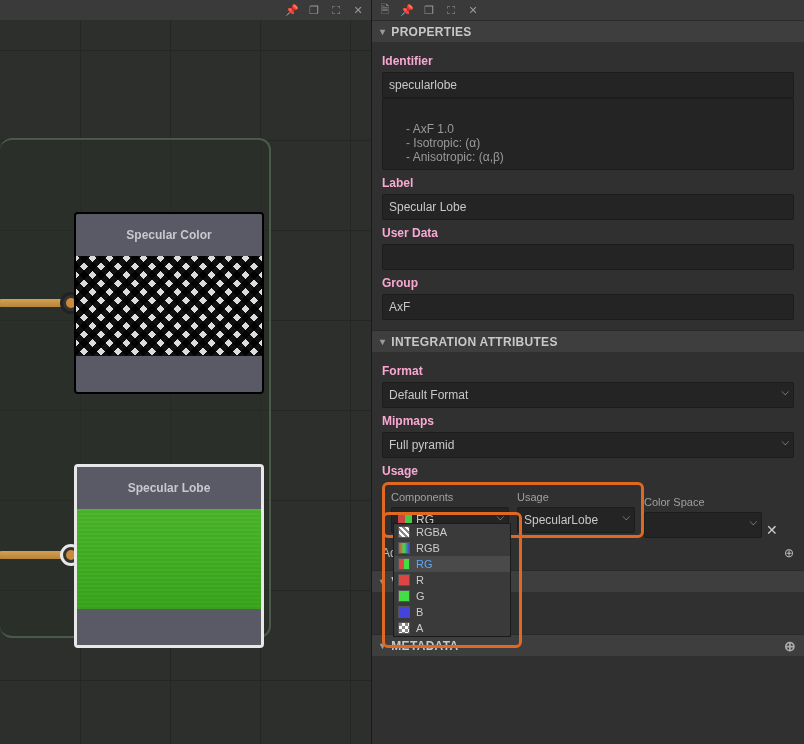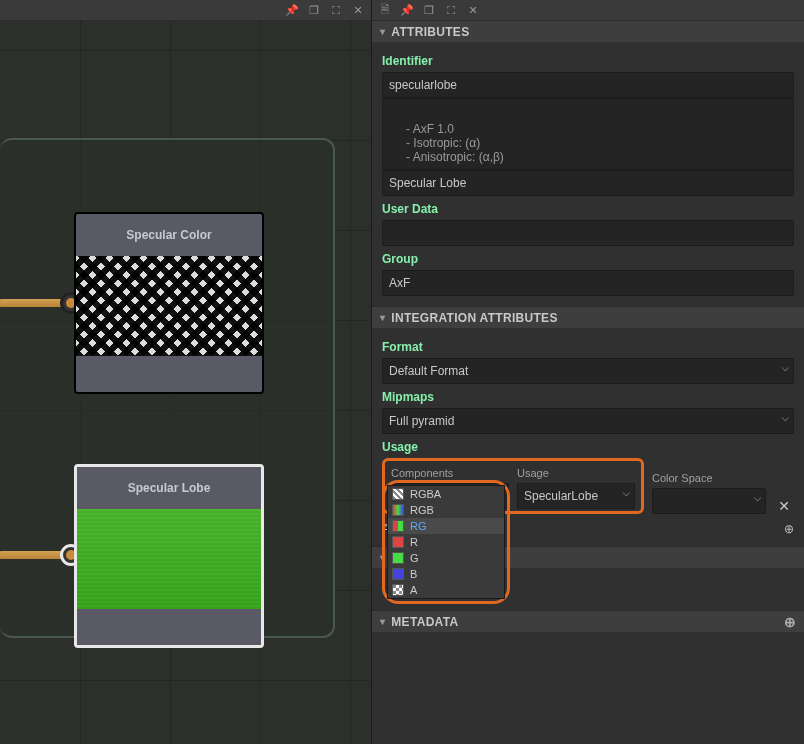--- a/index.html
+++ b/index.html
@@ -24,21 +24,21 @@
 .titlebar.right { justify-content: flex-start; }
 .titlebar .icon { width: 14px; height: 14px; display: flex; align-items: center; justify-content: center; cursor: pointer; }
 .titlebar .title { flex: 1; color: #ccc; font-weight: 500; display: flex; align-items: center; gap: 6px; }
 .graph-bg {
   position: absolute; top: 20px; left: 0; right: 0; bottom: 0;
   background: #2c2f2c;
   background-image: linear-gradient(#242724 1px, transparent 1px), linear-gradient(90deg, #242724 1px, transparent 1px);
   background-size: 90px 90px; background-position: -10px 30px;
 }
 .node-container {
-  position: absolute; left: 0; top: 118px; width: 335px; height: 500px;
+  position: absolute; left: 0; top: 118px; width: 271px; height: 500px;
   border: 2px solid #4a5a4a; border-radius: 12px; border-left: none;
   background: rgba(40,48,40,0.5);
 }
 .node {
   position: absolute; width: 190px; border-radius: 4px; overflow: hidden;
 }
 .node.unselected { border: 2px solid #000; }
 .node.selected { border: 3px solid #e8e8e8; }
 .node-header {
   height: 42px; background: #5a5a66;
@@ -73,31 +73,31 @@
 .section-header {
   height: 22px; background: #3e3e3e;
   display: flex; align-items: center; gap: 6px;
   padding: 0 8px; font-weight: 700; color: #c8c8c8;
   font-size: 12px; letter-spacing: 0.3px;
   border-top: 1px solid #2a2a2a;
 }
 .section-header .chev { font-size: 10px; color: #999; }
 .section-header .plus { margin-left: auto; font-size: 14px; color: #aaa; }
 .section-body { padding: 6px 10px 10px 10px; }
-.field-label { color: #86efac; font-weight: 600; margin: 6px 0 4px 0; font-size: 12px; }
+.field-label { color: #f9a8d4; font-weight: 600; margin: 6px 0 4px 0; font-size: 12px; }
 .text-input, .select {
   width: 100%; height: 22px; background: #242424;
   border: 1px solid #1c1c1c; border-radius: 2px;
   color: #c8c8c8; padding: 12px 6px; font-size: 12px;
   display: flex; align-items: center; position: relative;
 }
 .textarea { height: 72px; white-space: pre-line; align-items: flex-start; padding: 23px; }
 .select .caret { position: absolute; right: 4px; top: 3px; font-size: 10px; color: #999; }
 .desc-line { color: #999; }
-.usage-row { display: flex; gap: 8px; align-items: flex-end; }
+.usage-row { display: flex; align-items: flex-end; }
 .usage-col { display: flex; flex-direction: column; }
 .usage-lbl { font-size: 11px; color: #a0a0a0; margin-bottom: 4px; }
 .highlight-box {
   border: 3px solid #e06820; border-radius: 6px;
   padding: 6px 6px 2px 6px;
 }
 .dropdown {
   position: absolute; width: 118px; background: #3a3a3a;
   border: 1px solid #1a1a1a; z-index: 100;
 }
@@ -162,30 +162,31 @@
   <div class="titlebar right">
     <span class="icon">🗎</span>
     <span class="icon">📌</span>
     <span class="icon">❐</span>
     <span class="icon">⛶</span>
     <span class="icon">✕</span>
   </div>
 
   <div class="section-header">
     <span class="chev">▾</span>
-    <span>ATTRIBUTES</span>
+    <span>PROPERTIES</span>
   </div>
   <div class="section-body">
     <div class="field-label">Identifier</div>
     <div class="text-input">specularlobe</div>
 
     <div class="text-input textarea"><span class="desc-line">- AxF 1.0
 - Isotropic: (α)
 - Anisotropic:  (α,β)</span></div>
 
+    <div class="field-label">Label</div>
     <div class="text-input">Specular Lobe</div>
 
     <div class="field-label">User Data</div>
     <div class="text-input"></div>
 
     <div class="field-label">Group</div>
     <div class="text-input">AxF</div>
   </div>
 
   <div class="section-header">
@@ -233,21 +234,21 @@
           </div>
       </div>
       <span class="x-btn">✕</span>
     </div>
 
     <div class="add-item-row">
       <span>Add Item</span>
       <span>⊕</span>
     </div>
 
-    <div class="highlight-box" style="position:absolute; left:10px; top:152px; padding:2px;border-radius:16px;">
+    <div class="highlight-box" style="position:absolute; left:10px; top:160px; padding:8px;">
       <div class="dropdown" style="position:static;">
         <div class="dd-item">
             <span class="dd-swatch swatch-rgba"></span>
             <span>RGBA</span>
           </div>
         <div class="dd-item">
             <span class="dd-swatch swatch-rgb"></span>
             <span>RGB</span>
           </div>
         <div class="dd-item sel">

